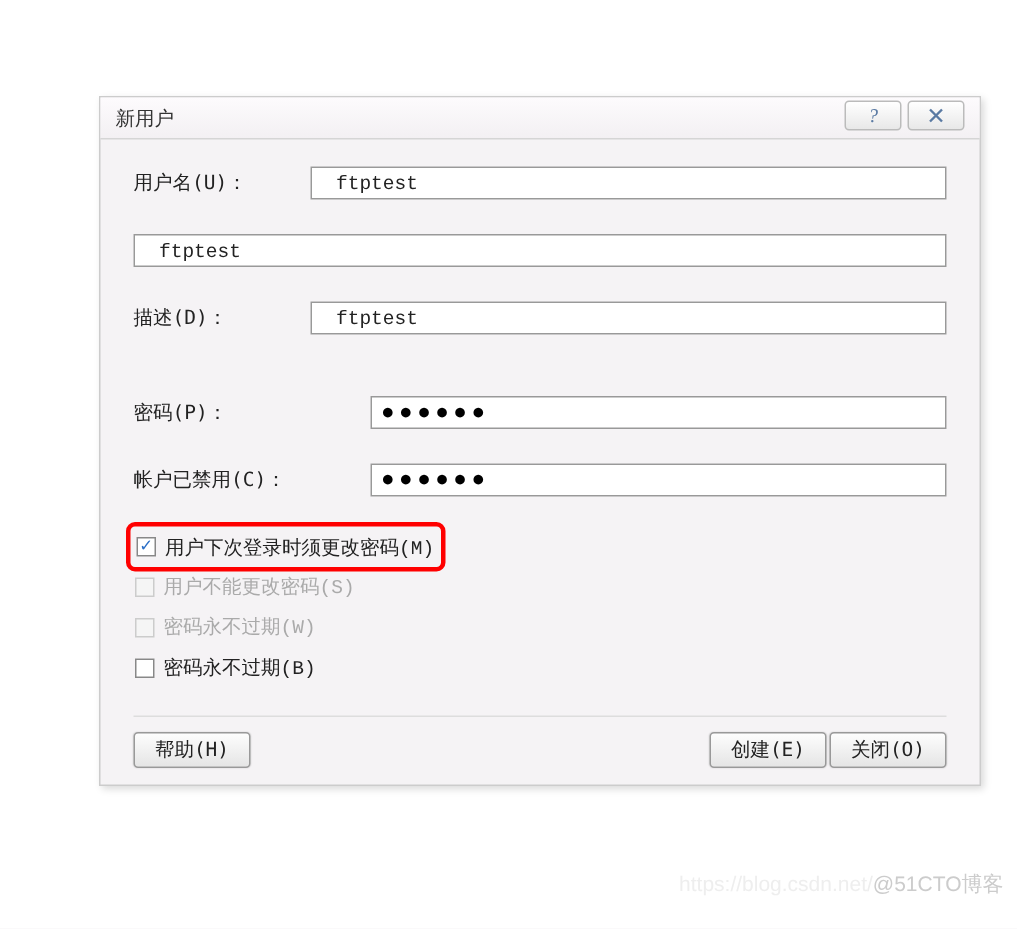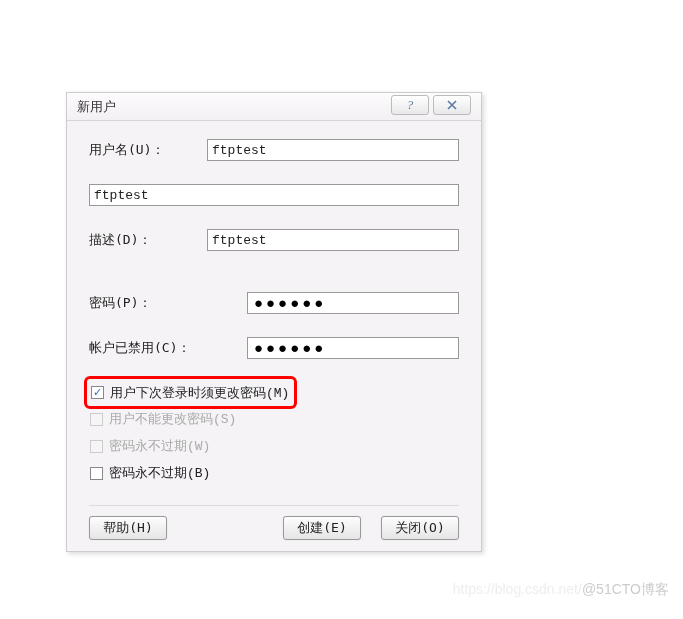--- a/index.html
+++ b/index.html
@@ -12,22 +12,22 @@
       font-size: 13px;
       background: #ffffff;
       width: 683px;
       height: 619px;
       position: relative;
       color: #333;
     }
     .dialog {
       position: absolute;
       left: 66px;
-      top: 92px;
-      width: 416px;
+      top: 64px;
+      width: 588px;
       height: 460px;
       background: #f5f3f5;
       border: 1px solid #ccc;
       box-shadow: 2px 2px 5px rgba(0,0,0,0.15);
     }
     .titlebar {
       height: 28px;
       border-bottom: 1px solid #d5d5d5;
       display: flex;
       align-items: center;
@@ -77,21 +77,21 @@
       width: 158px;
       font-size: 13px;
       font-family: "SimSun", monospace;
       color: #222;
     }
     .form-input {
       flex: 1;
       height: 22px;
       border: 1px solid #999;
       background: #fff;
-      padding: 2px 4px;
+      padding: 2px 16px;
       font-family: "Courier New", monospace;
       font-size: 13px;
       color: #222;
     }
     .spacer {
       height: 18px;
     }
     .pw-dots {
       flex: 1;
       height: 22px;
@@ -154,21 +154,21 @@
       right: 22px;
       height: 30px;
       border-top: 1px solid #ddd;
       padding-top: 14px;
       display: flex;
       justify-content: space-between;
       align-items: center;
     }
     .footer-right {
       display: flex;
-      gap: 20px;
+      gap: 2px;
     }
     .btn {
       min-width: 78px;
       height: 24px;
       border: 1px solid #999;
       background: linear-gradient(to bottom, #fdfdfd, #e5e5e5);
       font-size: 13px;
       font-family: "SimSun", monospace;
       display: flex;
       align-items: center;

